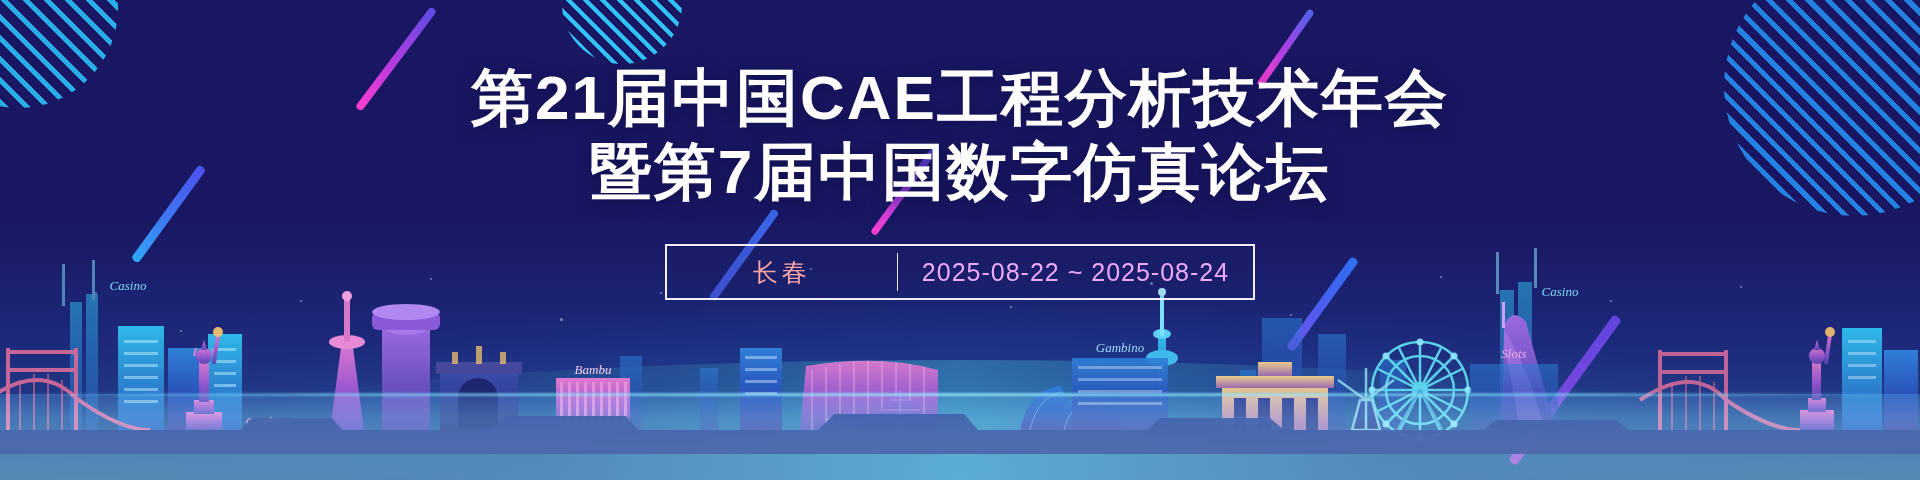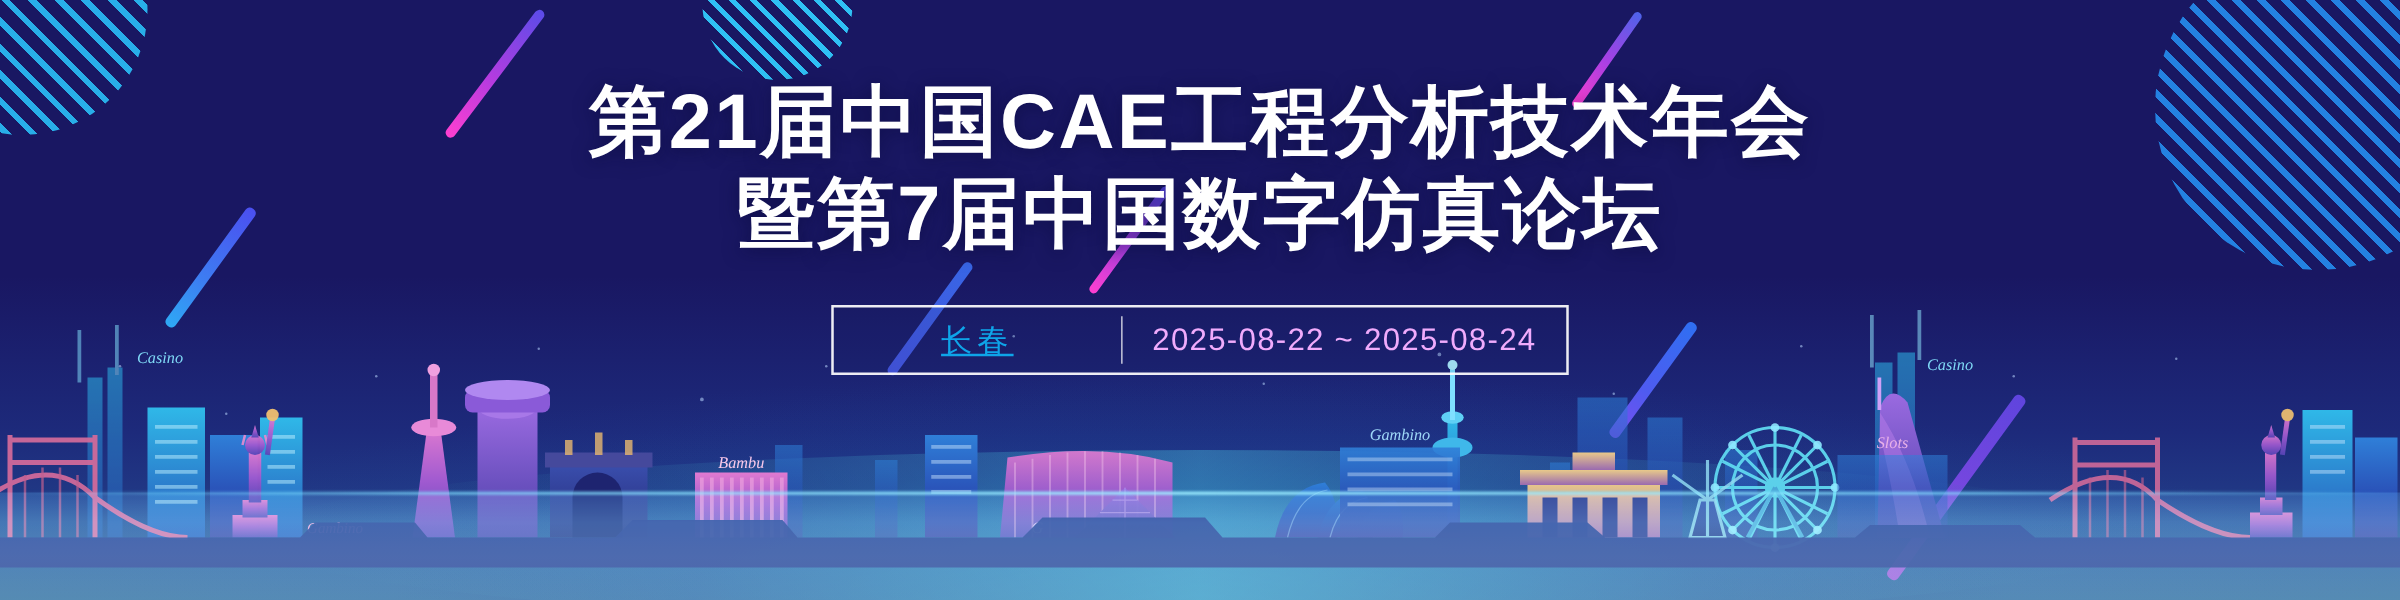--- a/index.html
+++ b/index.html
@@ -139,26 +139,25 @@
   .info-box {
     margin-top:36px;
     border:2px solid rgba(255,255,255,.92);
     height:56px;
     display:flex; align-items:center;
     padding:0 0;
     min-width:578px;
     background:rgba(20,25,90,.10);
   }
   .info-city {
-    color:#0ea5e9;
+    color:#fca5a5;
     font-size:25px;
     letter-spacing:4px;
     width:230px;
     text-align:center;
-    text-decoration:underline;
   }
   .info-sep {
     width:1px; height:38px;
     background:rgba(255,255,255,.9);
   }
   .info-date {
     color:#f0abfc;
     font-size:25px;
     letter-spacing:1px;
     flex:1;

